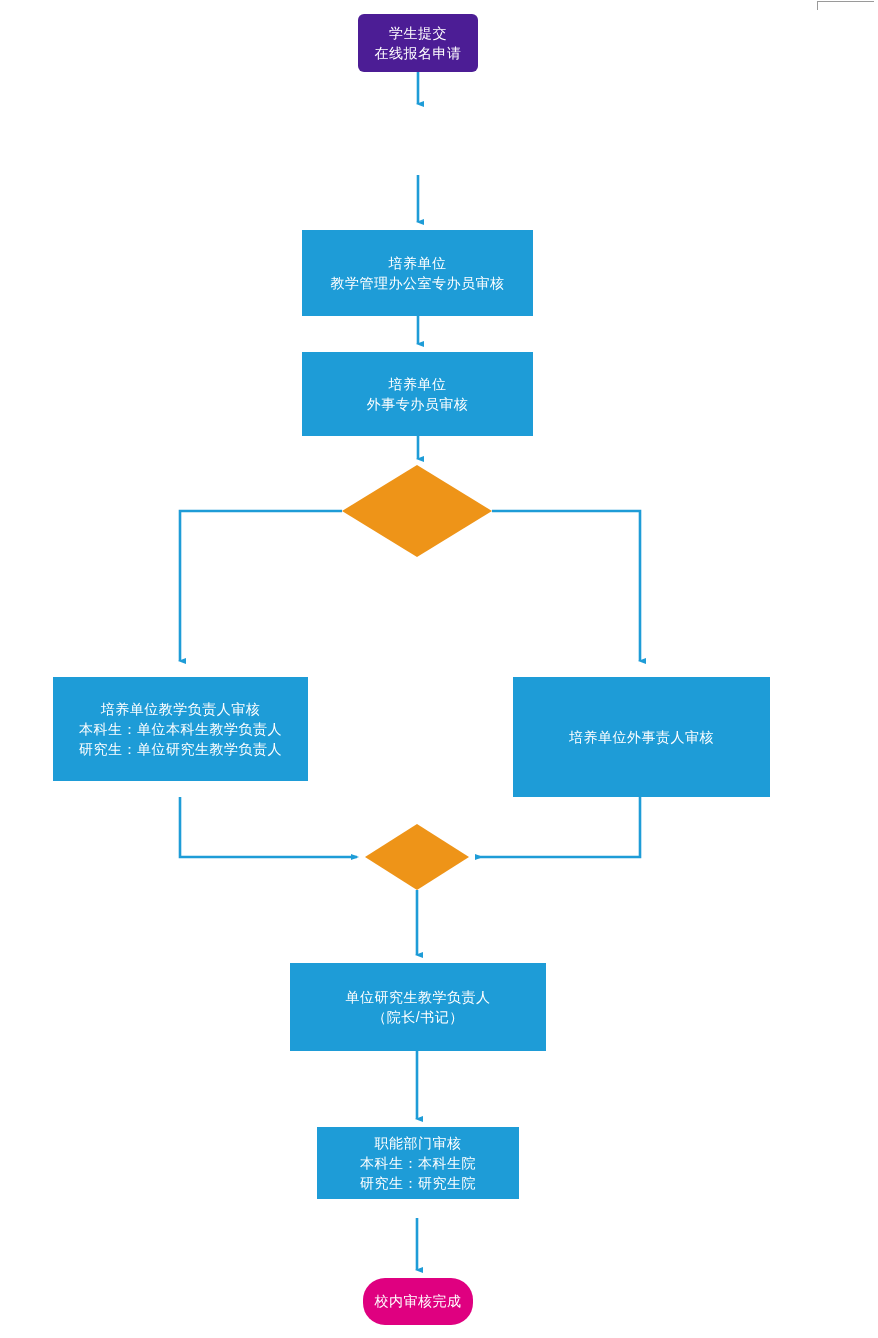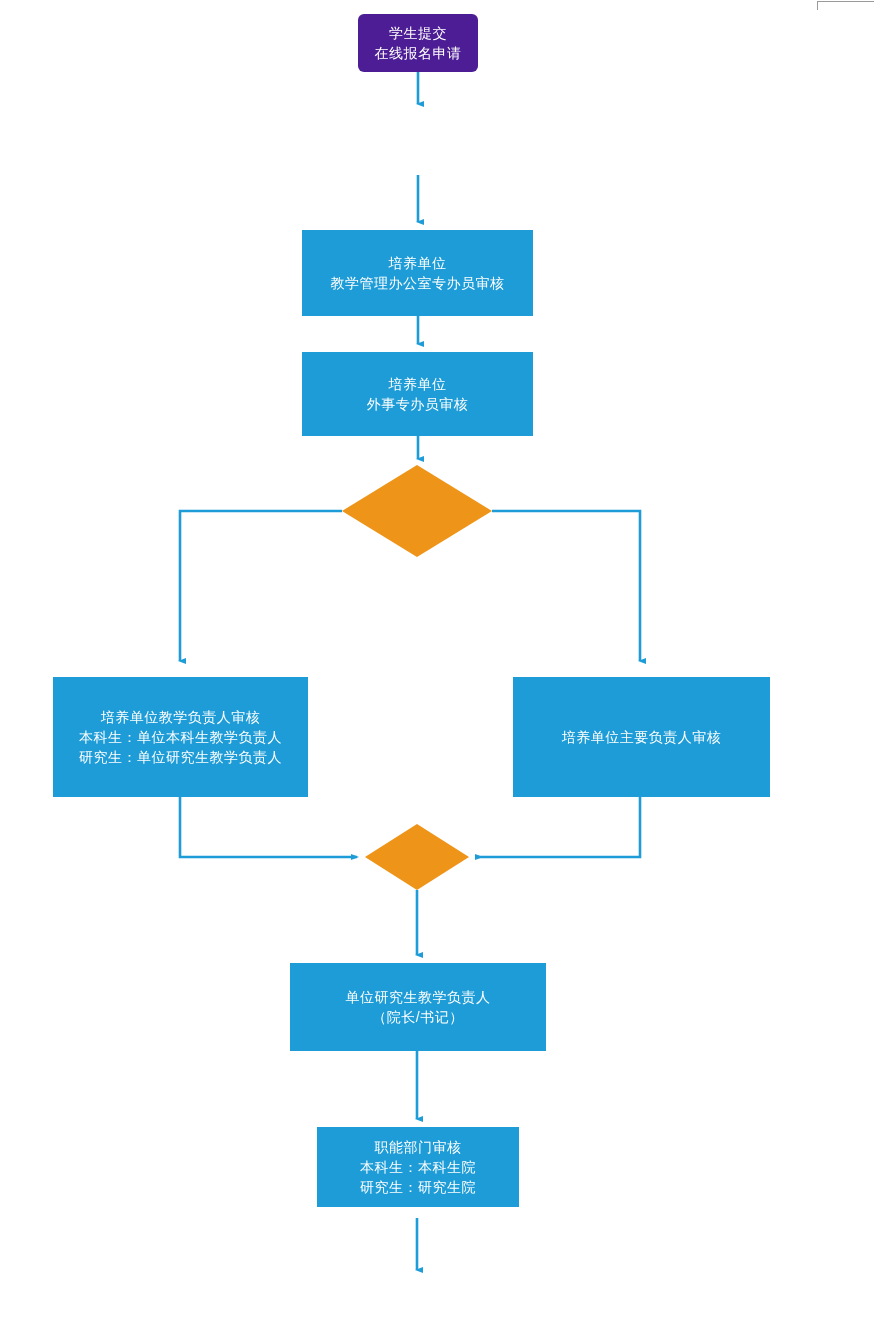--- a/index.html
+++ b/index.html
@@ -118,31 +118,32 @@
   <div class="node rect" style="left:302px;top:230px;width:231px;height:86px;">培养单位
 教学管理办公室专办员审核</div>
 
   <div class="node rect" style="left:302px;top:352px;width:231px;height:84px;">培养单位
 外事专办员审核</div>
 
   <div class="node diamond" style="left:342px;top:465px;width:150px;height:92px;">
     <span class="dia-shape"></span>
   </div>
 
-  <div class="node rect" style="left:53px;top:677px;width:255px;height:120px;">培养单位教学负责人审核
+  <div class="node rect" style="left:53px;top:677px;width:255px;height:104px;">培养单位教学负责人审核
 本科生：单位本科生教学负责人
 研究生：单位研究生教学负责人</div>
 
-  <div class="node rect" style="left:513px;top:677px;width:257px;height:120px;">培养单位主要负责人审核</div>
+  <div class="node rect" style="left:513px;top:677px;width:257px;height:120px;">培养单位外事责人审核</div>
 
   <div class="node diamond" style="left:365px;top:824px;width:104px;height:66px;">
     <span class="dia-shape"></span>
   </div>
 
   <div class="node rect" style="left:290px;top:963px;width:256px;height:88px;">单位研究生教学负责人
 （院长/书记）</div>
 
-  <div class="node rect" style="left:317px;top:1127px;width:202px;height:80px;">职能部门审核
+  <div class="node rect" style="left:317px;top:1127px;width:202px;height:72px;">职能部门审核
 本科生：本科生院
 研究生：研究生院</div>
 
+  <div class="node end" style="left:363px;top:1278px;width:110px;height:47px;">校内审核完成</div>
 
 </div>
 
 </body></html>

